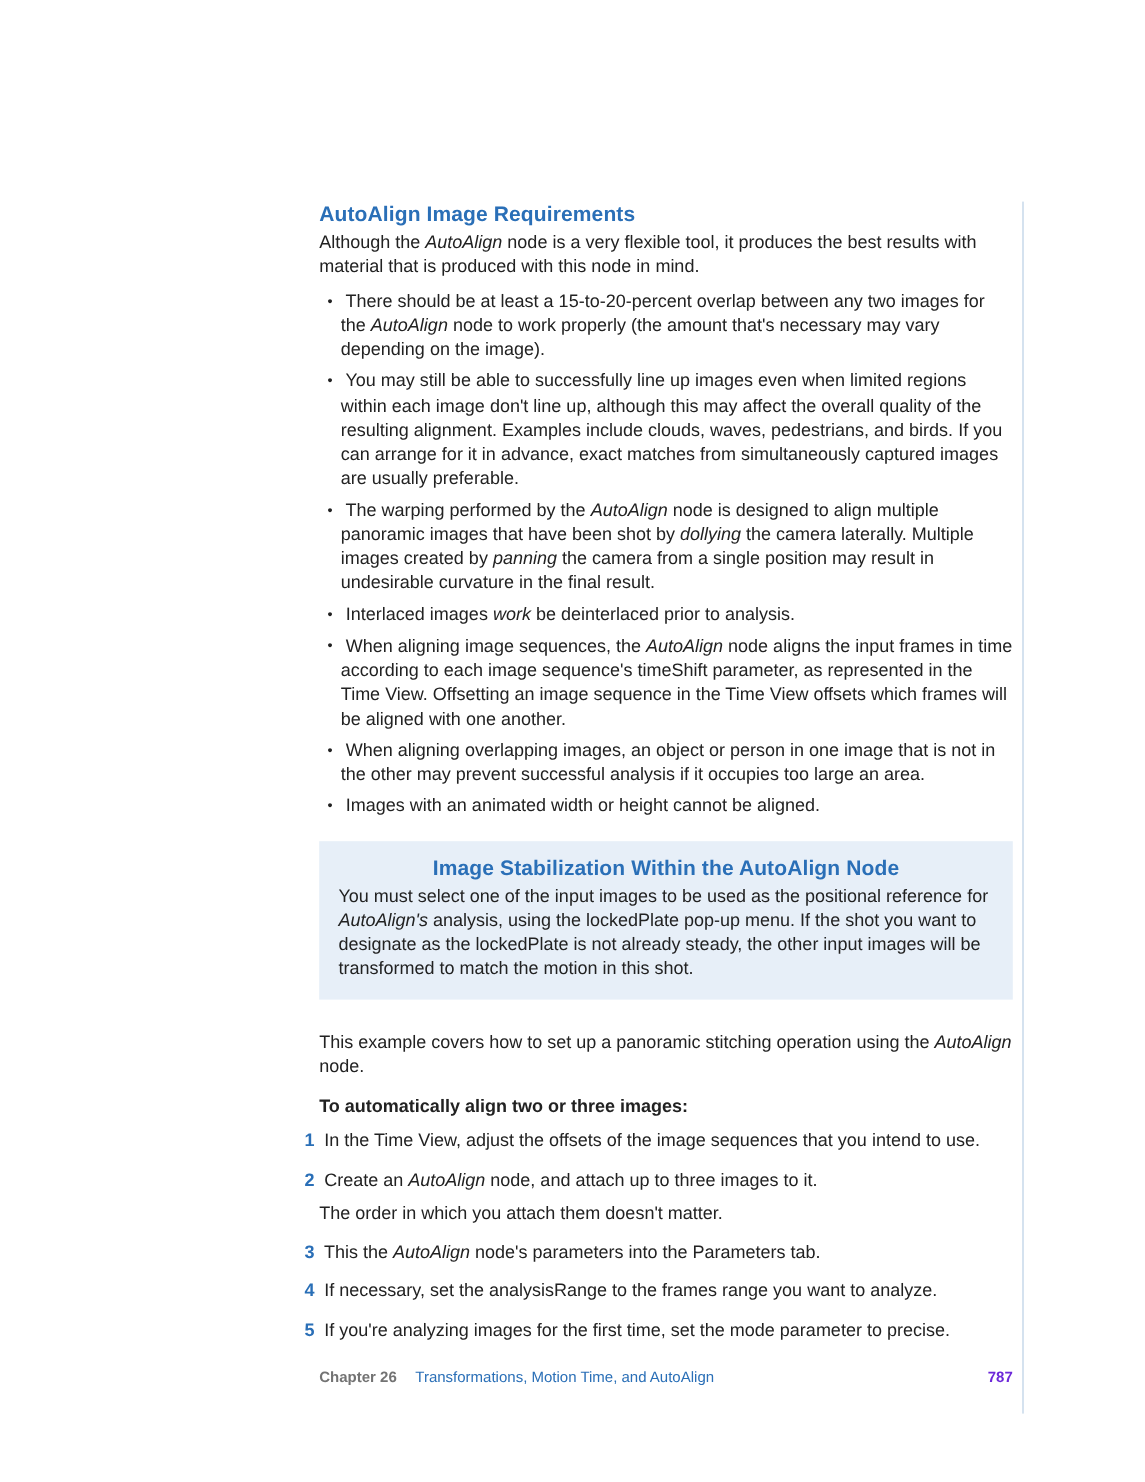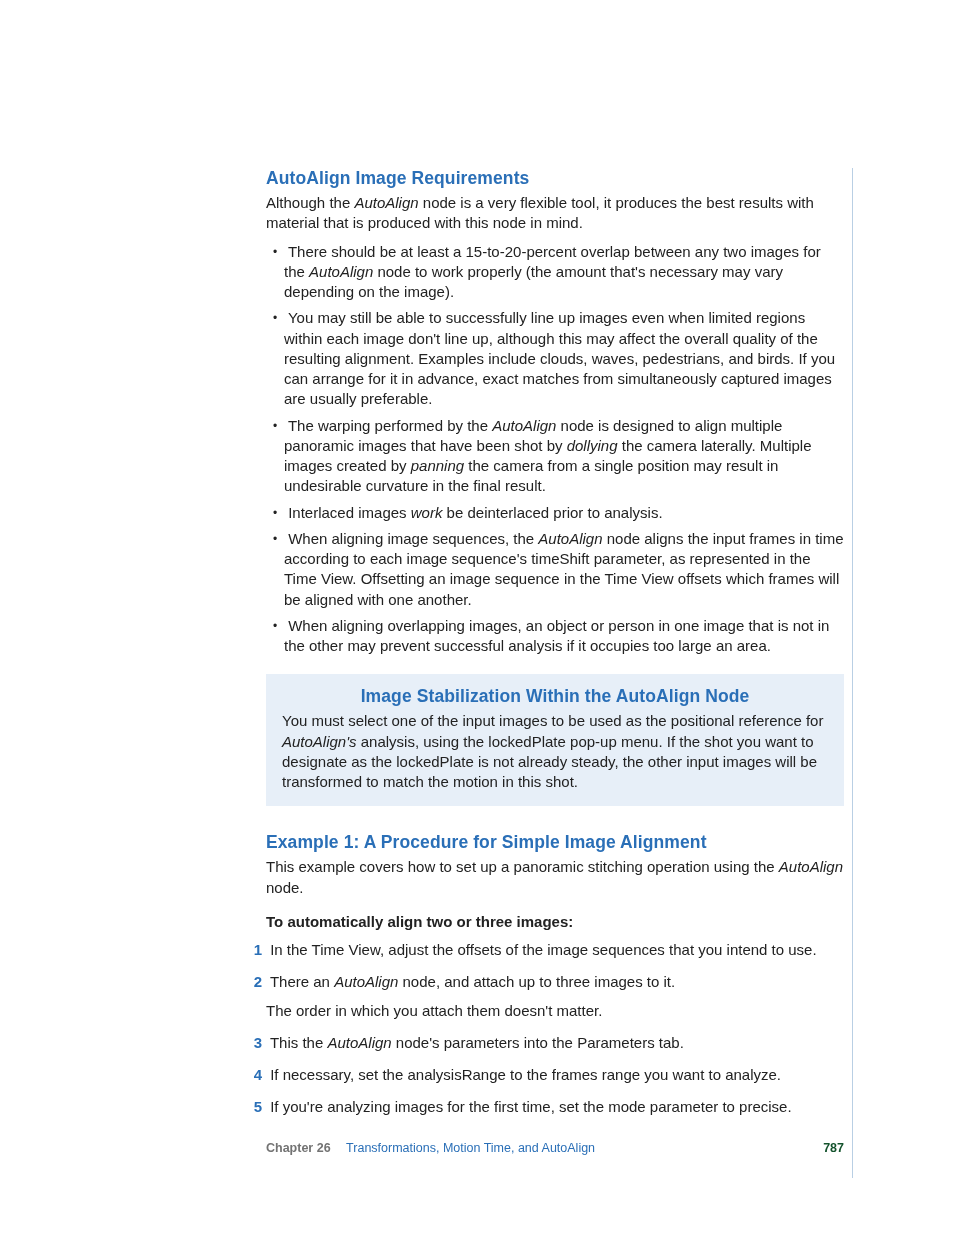--- a/index.html
+++ b/index.html
@@ -107,21 +107,21 @@
     right: 110px;
     bottom: 80px;
     font-size: 12.5px;
   }
   .footer .chap-label { font-weight: 700; color: #737373; }
   .footer .chap-title { color: #2a6fb7; margin-left: 12px; }
   .footer .pagenum {
     position: absolute;
     right: 0;
     top: 0;
-    color: #14532d;
+    color: #6d28d9;
     font-weight: 700;
   }
 </style>
 </head>
 <body>
 
 <div class="page">
   <div class="rule"></div>
 
   <h2 class="blue">AutoAlign Image Requirements</h2>
@@ -140,40 +140,42 @@
     </li>
     <li>
       <span>Interlaced images </span><em>work</em><span> be deinterlaced prior to analysis.</span>
     </li>
     <li>
       <span>When aligning image sequences, the </span><em>AutoAlign</em><span> node aligns the input frames in time according to each image sequence's timeShift parameter, as represented in the Time View. Offsetting an image sequence in the Time View offsets which frames will be aligned with one another.</span>
     </li>
     <li>
       <span>When aligning overlapping images, an object or person in one image that is not in the other may prevent successful analysis if it occupies too large an area.</span>
     </li>
+    <li>
+      <span>Images with an animated width or height cannot be aligned.</span>
+    </li>
   </ul>
 
   <div class="callout">
     <h2 class="blue">Image Stabilization Within the AutoAlign Node</h2>
     <p>
       <span>You must select one of the input images to be used as the positional reference for </span><em>AutoAlign's</em><span> analysis, using the lockedPlate pop-up menu. If the shot you want to designate as the lockedPlate is not already steady, the other input images will be transformed to match the motion in this shot.</span>
     </p>
   </div>
 
-  <h2 class="blue">Example 1:  A Procedure for Simple Image Alignment</h2>
   <p>
     <span>This example covers how to set up a panoramic stitching operation using the </span><em>AutoAlign</em><span> node.</span>
   </p>
   <p class="bold-lead">To automatically align two or three images:</p>
   <ol class="steps">
     <li>
       <span>In the Time View, adjust the offsets of the image sequences that you intend to use.</span>
     </li>
     <li>
-      <span>There an </span><em>AutoAlign</em><span> node, and attach up to three images to it.</span>
+      <span>Create an </span><em>AutoAlign</em><span> node, and attach up to three images to it.</span>
       <span class="substep">The order in which you attach them doesn't matter.</span>
     </li>
     <li>
       <span>This the </span><em>AutoAlign</em><span> node's parameters into the Parameters tab.</span>
     </li>
     <li>
       <span>If necessary, set the analysisRange to the frames range you want to analyze.</span>
     </li>
     <li>
       <span>If you're analyzing images for the first time, set the mode parameter to precise.</span>

